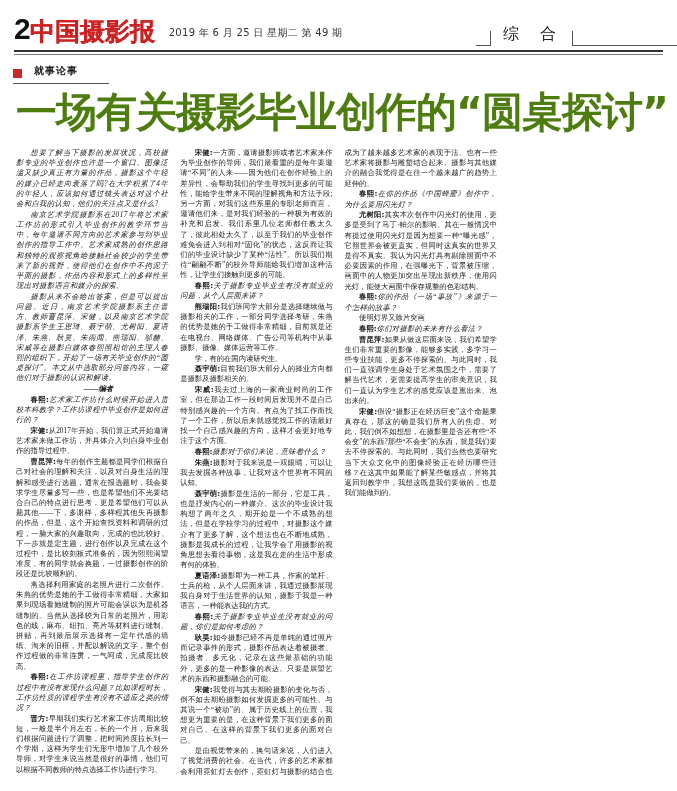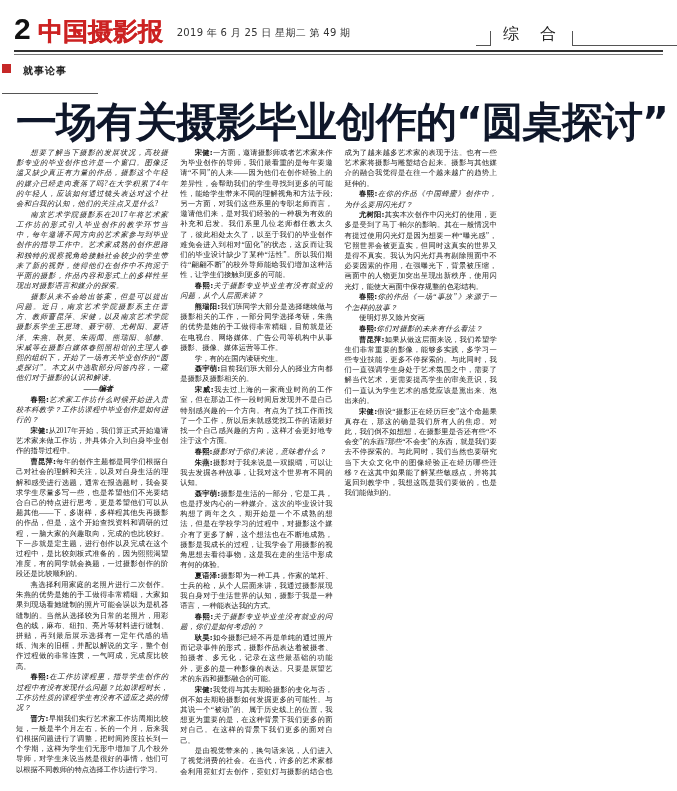--- a/index.html
+++ b/index.html
@@ -37,21 +37,20 @@
     color: #111;
     padding-bottom: 2px;
     letter-spacing: -1px;
   }
   .paper-title {
     font-family: "DejaVu Sans", sans-serif;
     font-weight: bold;
     font-size: 25px;
     line-height: 1;
     color: #cc2222;
-    margin-left: 8px;
     padding-bottom: 2px;
     letter-spacing: 0px;
     text-shadow: 0.5px 0 0 #cc2222;
   }
   .issue-line {
     font-family: "DejaVu Sans", sans-serif;
     font-size: 10px;
     color: #333;
     margin-left: 14px;
     padding-bottom: 6px;
@@ -92,26 +91,26 @@
     position: absolute;
     left: 14px;
     right: 14px;
     bottom: -3px;
     height: 1px;
     background: #777;
   }
 
   
   #kicker {
-    margin: 12px 0 0 2px;
+    margin: 12px 0 0 13px;
     display: flex;
-    align-items: flex-start;
+    align-items: flex-end;
     width: 96px;
     border-bottom: 1px solid #555;
-    padding-bottom: 15px;
+    padding-bottom: 5px;
   }
   .kicker-square {
     width: 9px;
     height: 9px;
     background: #c62828;
     flex: none;
   }
   .kicker-text {
     font-family: "DejaVu Sans", sans-serif;
     font-weight: bold;
@@ -123,21 +122,21 @@
   }
 
   
   #headline {
     margin: 8px 14px 0 16px;
     font-family: "DejaVu Sans", sans-serif;
     font-weight: bold;
     font-size: 41px;
     line-height: 1.02;
     letter-spacing: -1px;
-    color: #0f172a;
+    color: #4d7c0f;
     white-space: nowrap;
   }
 
   
   #article {
     position: absolute;
     left: 16px;
     top: 148px;
     width: 645px;
     height: 636px;

